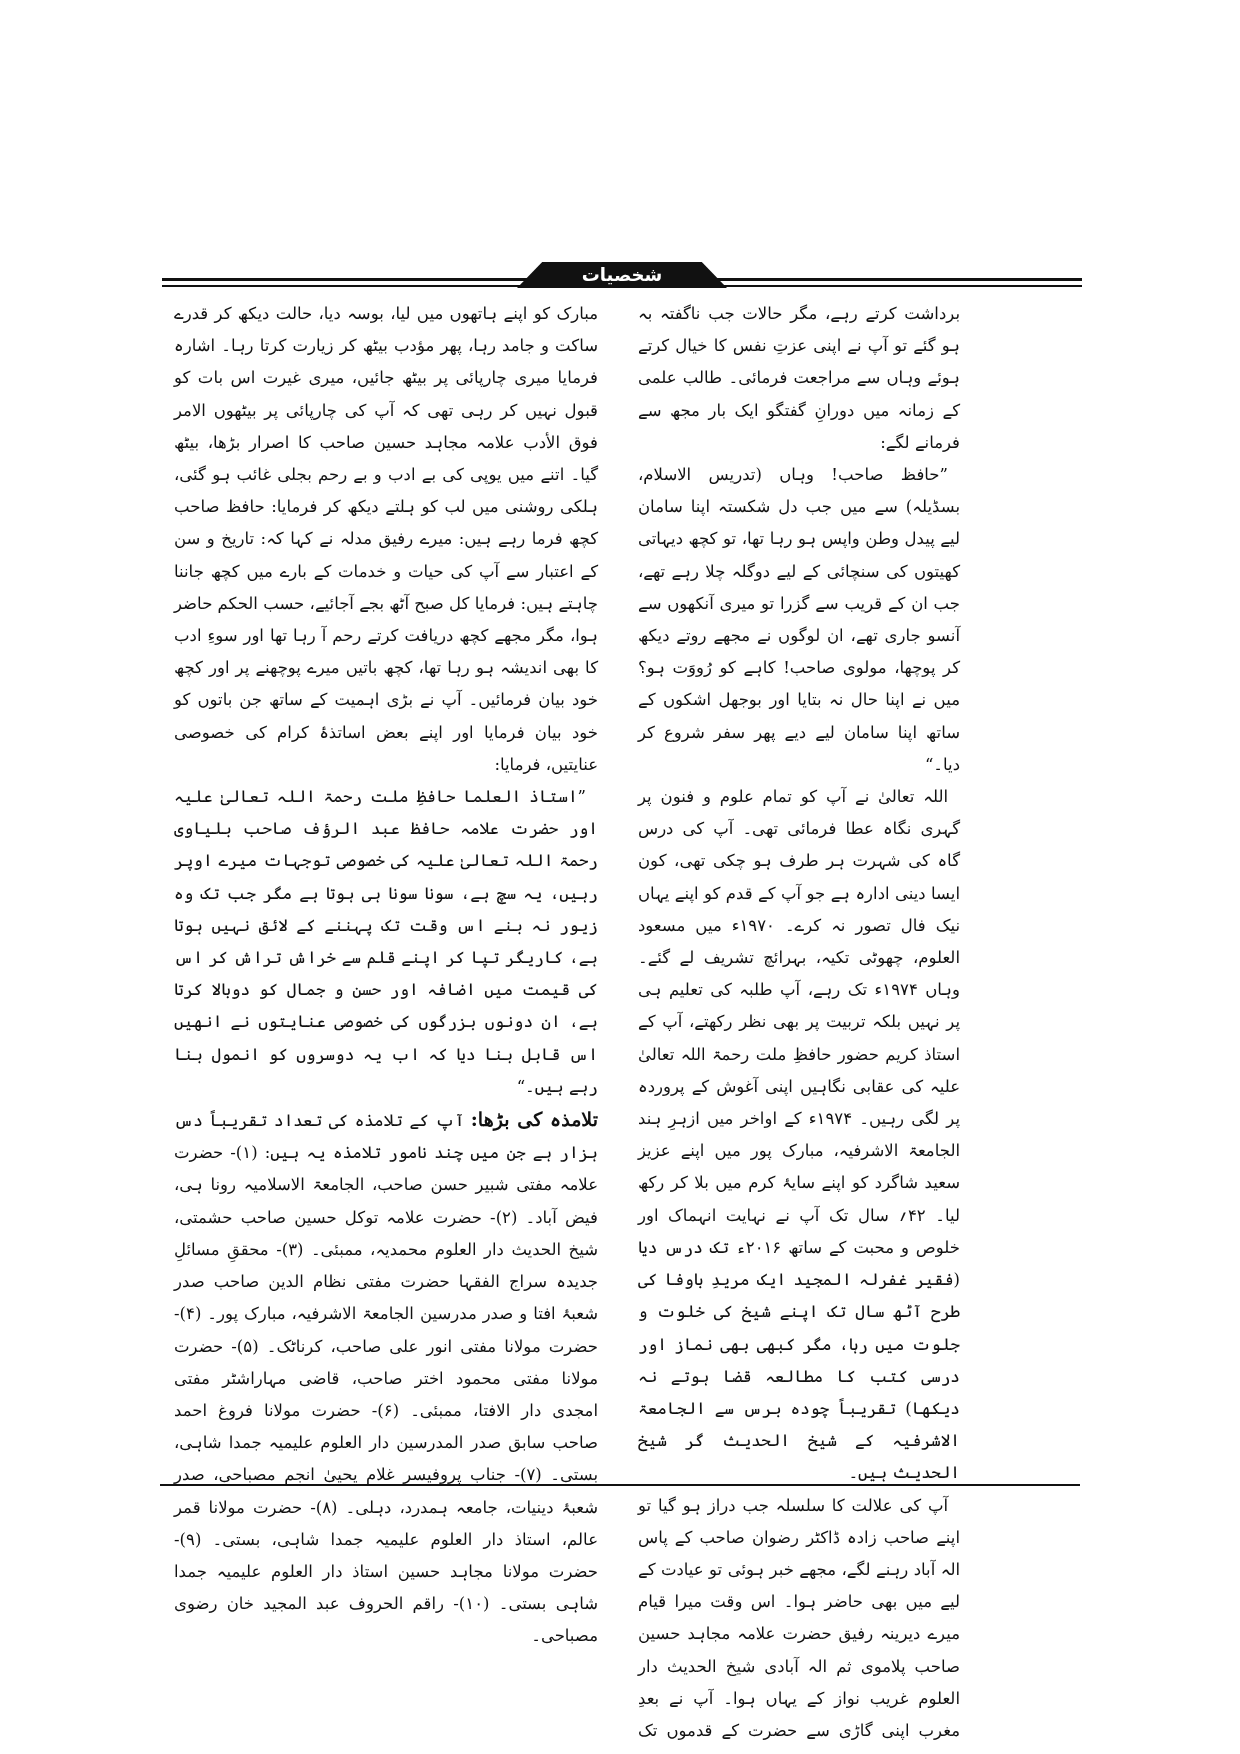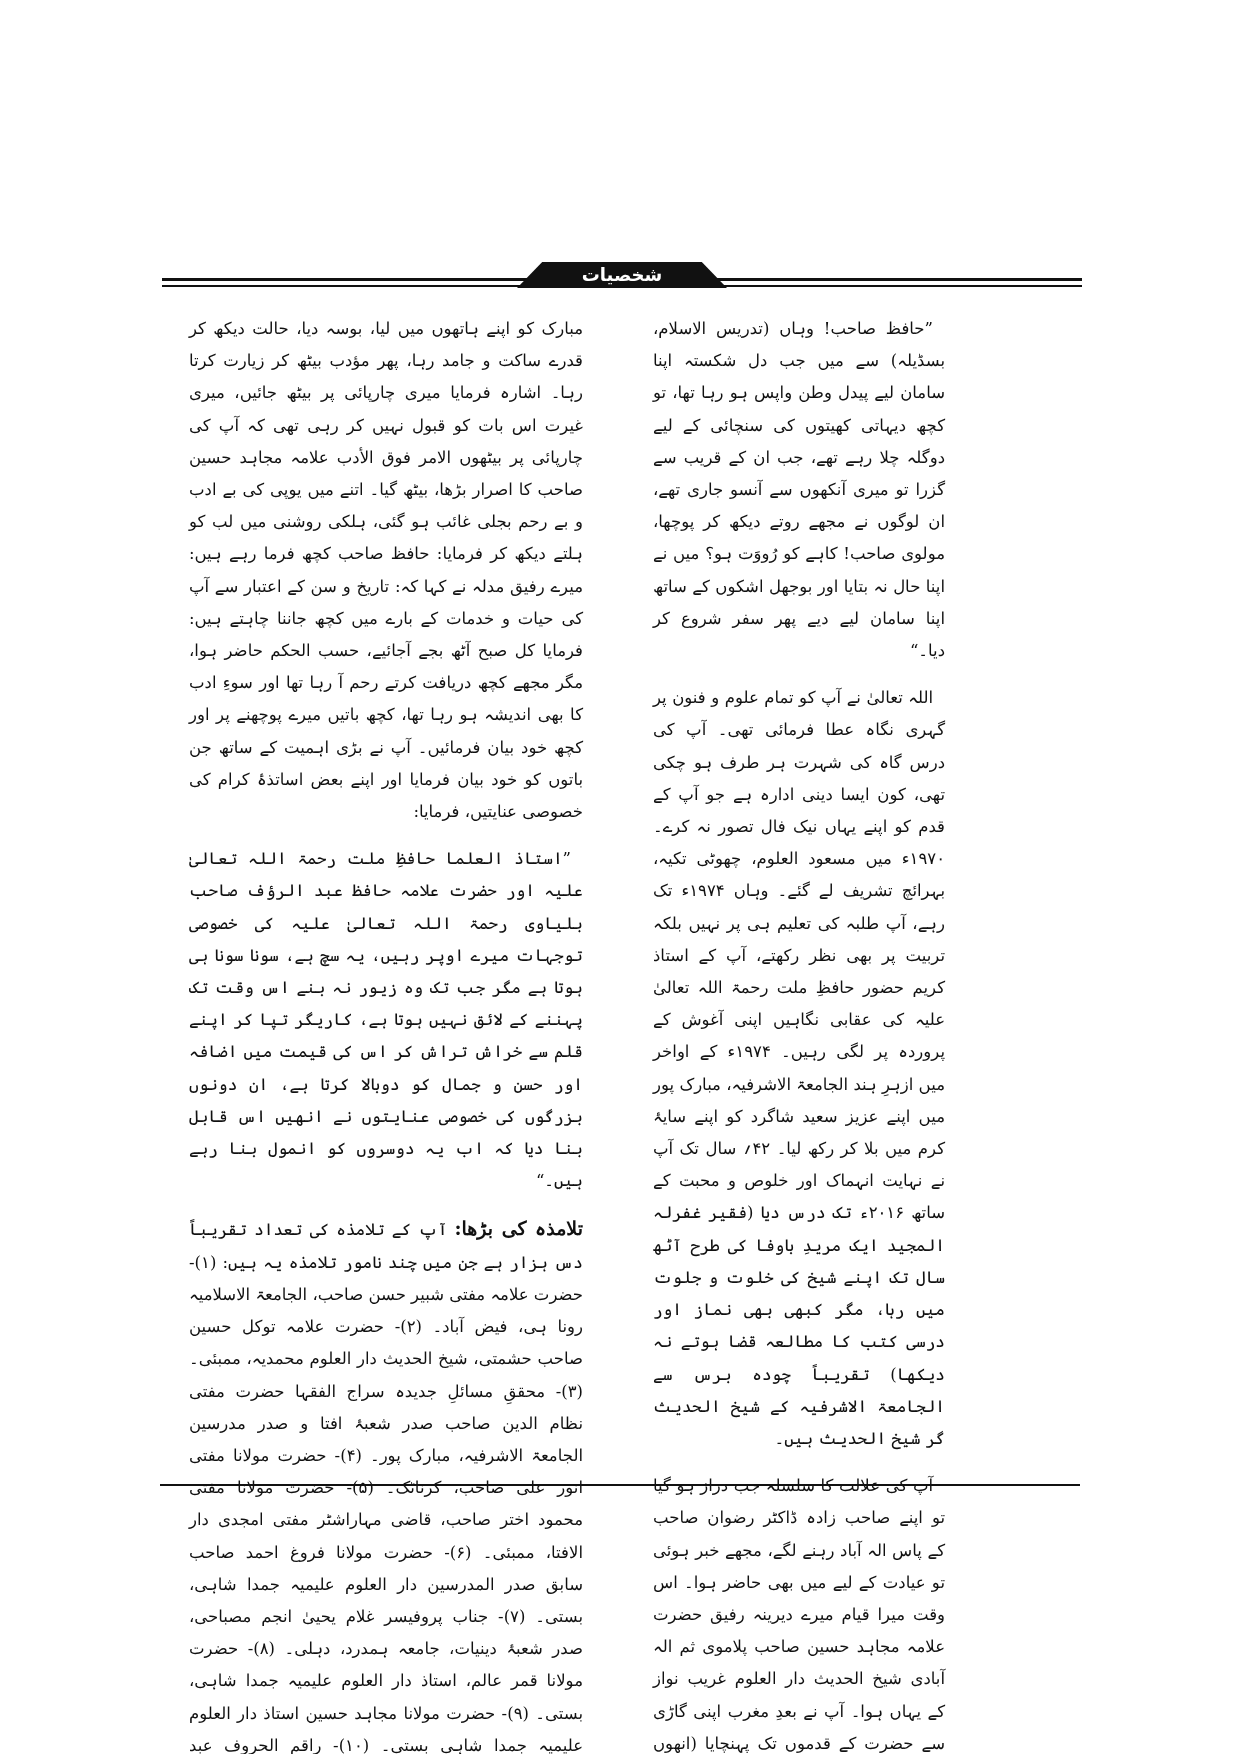--- a/index.html
+++ b/index.html
@@ -14,21 +14,21 @@
   .header .tab { position: absolute; left: 355px; top: 0; width: 210px; height: 26px;
                  background: #111; clip-path: polygon(12% 0, 88% 0, 100% 100%, 0 100%); }
   .header .tab-label { position: absolute; left: 0; right: 0; top: 0; height: 26px; line-height: 26px;
                        text-align: center; color: #fff; font-weight: bold; font-size: 18px; direction: rtl; }
 
   
   .col { position: absolute; top: 298px; direction: rtl; text-align: justify;
          font-family: "DejaVu Serif", serif; font-size: 16.5px; line-height: 32.2px; }
   .col-right { left: 638px; width: 322px; }
   .col-left  { left: 174px; width: 424px; }
-  .col p { margin: 15px; }
+  .col p { margin: 0; }
   .col .quote-indent { text-indent: 12px; }
   .col .heading-inline { font-weight: bold; font-size: 19px; }
 
   
   .footer-rule { position: absolute; left: 160px; top: 1484px; width: 920px; height: 2px; background: #111; }
   .footer { position: absolute; left: 160px; top: 1494px; width: 920px; height: 40px; }
   .footer svg { position: absolute; left: 0; top: 0; }
   .footer .mag-name { position: absolute; right: 0; top: 6px; direction: rtl; font-weight: bold;
                       font-size: 16px; font-family: "DejaVu Sans", sans-serif; }
   .footer .issue-date { position: absolute; left: 360px; width: 200px; top: 0; text-align: center;
@@ -41,20 +41,21 @@
 <div class="page">
 
   <div class="header">
     <div class="rule-top"></div>
     <div class="rule-bot"></div>
     <div class="tab"></div>
     <div class="tab-label" style="left:355px; width:210px;">شخصیات</div>
   </div>
 
   <div class="col col-right">
+    <p>برداشت کرتے رہے، مگر حالات جب ناگفتہ بہ ہو گئے تو آپ نے اپنی عزتِ نفس کا خیال کرتے ہوئے وہاں سے مراجعت فرمائی۔ طالب علمی کے زمانہ میں دورانِ گفتگو ایک بار مجھ سے فرمانے لگے:</p>
     <p class="quote-indent">”حافظ صاحب! وہاں (تدریس الاسلام، بسڈیلہ) سے میں جب دل شکستہ اپنا سامان لیے پیدل وطن واپس ہو رہا تھا، تو کچھ دیہاتی کھیتوں کی سنچائی کے لیے دوگلہ چلا رہے تھے، جب ان کے قریب سے گزرا تو میری آنکھوں سے آنسو جاری تھے، ان لوگوں نے مجھے روتے دیکھ کر پوچھا، مولوی صاحب! کاہے کو رُووَت ہو؟ میں نے اپنا حال نہ بتایا اور بوجھل اشکوں کے ساتھ اپنا سامان لیے دیے پھر سفر شروع کر دیا۔“</p>
     <p class="quote-indent">اللہ تعالیٰ نے آپ کو تمام علوم و فنون پر گہری نگاہ عطا فرمائی تھی۔ آپ کی درس گاہ کی شہرت ہر طرف ہو چکی تھی، کون ایسا دینی ادارہ ہے جو آپ کے قدم کو اپنے یہاں نیک فال تصور نہ کرے۔ ۱۹۷۰ء میں مسعود العلوم، چھوٹی تکیہ، بہرائچ تشریف لے گئے۔ وہاں ۱۹۷۴ء تک رہے، آپ طلبہ کی تعلیم ہی پر نہیں بلکہ تربیت پر بھی نظر رکھتے، آپ کے استاذ کریم حضور حافظِ ملت رحمۃ اللہ تعالیٰ علیہ کی عقابی نگاہیں اپنی آغوش کے پروردہ پر لگی رہیں۔ ۱۹۷۴ء کے اواخر میں ازہرِ ہند الجامعۃ الاشرفیہ، مبارک پور میں اپنے عزیز سعید شاگرد کو اپنے سایۂ کرم میں بلا کر رکھ لیا۔ ۴۲؍ سال تک آپ نے نہایت انہماک اور خلوص و محبت کے ساتھ ۲۰۱۶ء تک درس دیا (فقیر غفرلہ المجید ایک مریدِ باوفا کی طرح آٹھ سال تک اپنے شیخ کی خلوت و جلوت میں رہا، مگر کبھی بھی نماز اور درسی کتب کا مطالعہ قضا ہوتے نہ دیکھا) تقریباً چودہ برس سے الجامعۃ الاشرفیہ کے شیخ الحدیث گر شیخ الحدیث ہیں۔</p>
     <p class="quote-indent">آپ کی علالت کا سلسلہ جب دراز ہو گیا تو اپنے صاحب زادہ ڈاکٹر رضوان صاحب کے پاس الہ آباد رہنے لگے، مجھے خبر ہوئی تو عیادت کے لیے میں بھی حاضر ہوا۔ اس وقت میرا قیام میرے دیرینہ رفیق حضرت علامہ مجاہد حسین صاحب پلاموی ثم الہ آبادی شیخ الحدیث دار العلوم غریب نواز کے یہاں ہوا۔ آپ نے بعدِ مغرب اپنی گاڑی سے حضرت کے قدموں تک پہنچایا (انھوں نے میری بڑی قدر کی، اللہ تعالیٰ انھیں دارین میں عزت عطا فرمائے)۔ حضرت استاذی الجلیل بستر پر لیٹے ہوئے تھے، ضعف و نقاہت اس حد تک پہنچ گئی تھی کہ نومولود کی طرح آپ کروٹیں نہیں لے پا رہے تھے، سلام کا جواب بمشکل دے سکے، اس لیے کہ بولنے کی سکت نہ تھی، آپ کے دستِ</p>
   </div>
 
   <div class="col col-left">
     <p>مبارک کو اپنے ہاتھوں میں لیا، بوسہ دیا، حالت دیکھ کر قدرے ساکت و جامد رہا، پھر مؤدب بیٹھ کر زیارت کرتا رہا۔ اشارہ فرمایا میری چارپائی پر بیٹھ جائیں، میری غیرت اس بات کو قبول نہیں کر رہی تھی کہ آپ کی چارپائی پر بیٹھوں الامر فوق الأدب علامہ مجاہد حسین صاحب کا اصرار بڑھا، بیٹھ گیا۔ اتنے میں یوپی کی بے ادب و بے رحم بجلی غائب ہو گئی، ہلکی روشنی میں لب کو ہلتے دیکھ کر فرمایا: حافظ صاحب کچھ فرما رہے ہیں: میرے رفیق مدلہ نے کہا کہ: تاریخ و سن کے اعتبار سے آپ کی حیات و خدمات کے بارے میں کچھ جاننا چاہتے ہیں: فرمایا کل صبح آٹھ بجے آجائیے، حسب الحکم حاضر ہوا، مگر مجھے کچھ دریافت کرتے رحم آ رہا تھا اور سوءِ ادب کا بھی اندیشہ ہو رہا تھا، کچھ باتیں میرے پوچھنے پر اور کچھ خود بیان فرمائیں۔ آپ نے بڑی اہمیت کے ساتھ جن باتوں کو خود بیان فرمایا اور اپنے بعض اساتذۂ کرام کی خصوصی عنایتیں، فرمایا:</p>
     <p class="quote-indent">”استاذ العلما حافظِ ملت رحمۃ اللہ تعالیٰ علیہ اور حضرت علامہ حافظ عبد الرؤف صاحب بلیاوی رحمۃ اللہ تعالیٰ علیہ کی خصوصی توجہات میرے اوپر رہیں، یہ سچ ہے، سونا سونا ہی ہوتا ہے مگر جب تک وہ زیور نہ بنے اس وقت تک پہننے کے لائق نہیں ہوتا ہے، کاریگر تپا کر اپنے قلم سے خراش تراش کر اس کی قیمت میں اضافہ اور حسن و جمال کو دوبالا کرتا ہے، ان دونوں بزرگوں کی خصوصی عنایتوں نے انھیں اس قابل بنا دیا کہ اب یہ دوسروں کو انمول بنا رہے ہیں۔“</p>
     <p>
       <span class="heading-inline">تلامذہ کی بڑھا:</span>

